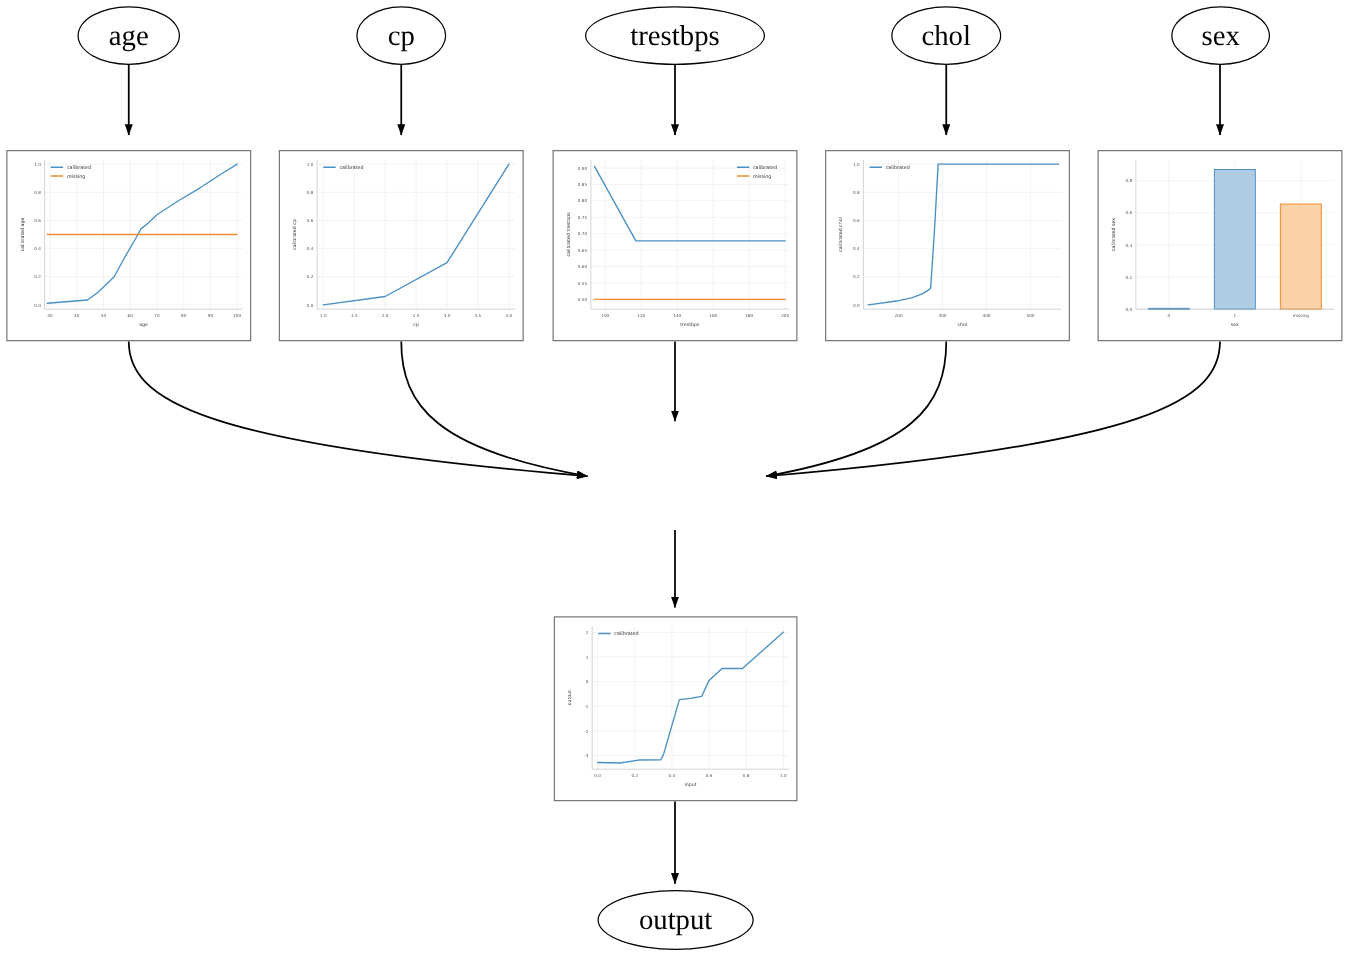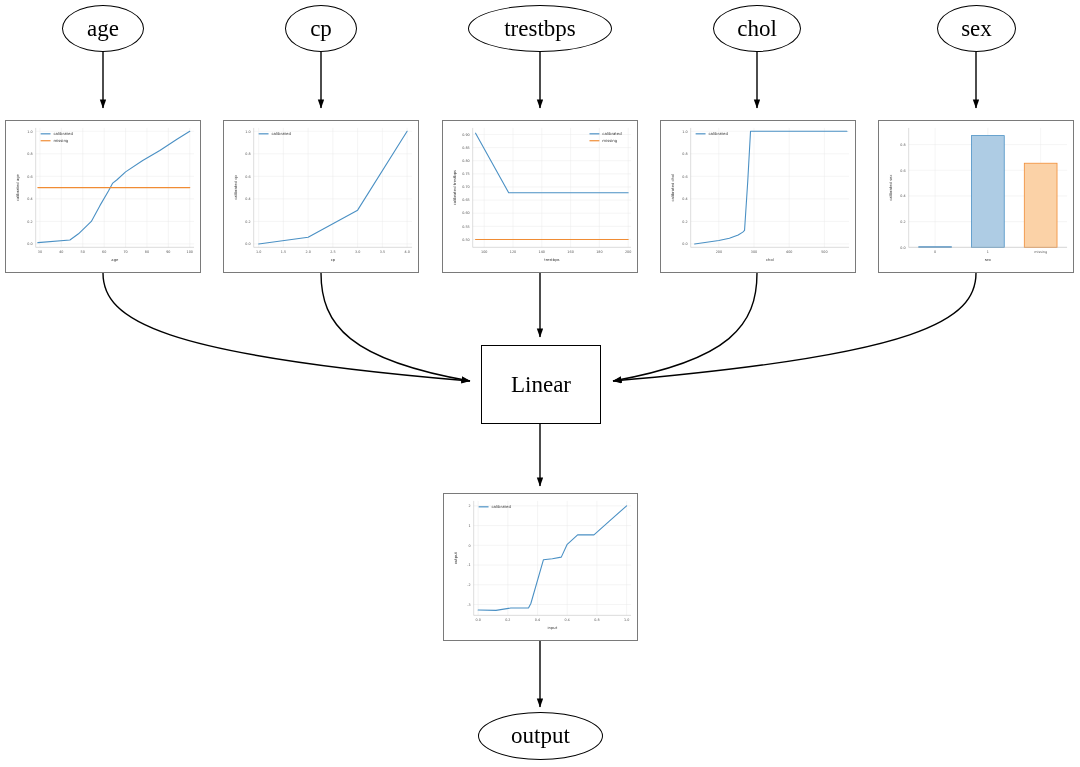--- a/index.html
+++ b/index.html
@@ -127,23 +127,20 @@
   <div class="node-ellipse" style="left:468px; top:5px; width:144px; height:47px; font-size:23px;">
     <span>trestbps</span>
   </div>
   <div class="node-ellipse" style="left:713px; top:5px; width:88px; height:47px; font-size:23px;">
     <span>chol</span>
   </div>
   <div class="node-ellipse" style="left:937px; top:5px; width:79px; height:47px; font-size:23px;">
     <span>sex</span>
   </div>
 
-  <div class="node-box" style="left:481px; top:345px; width:120px; height:79px; font-size:23px;">
-    <span>Linear</span>
-  </div>
 
   <div class="node-ellipse" style="left:478px; top:712px; width:125px; height:48px; font-size:23px;">
     <span>output</span>
   </div>
 
   <div class="panel" style="left:5px; top:120px; width:196px; height:153px;">
     <svg class="plot-svg" viewBox="0 0 196 153" preserveAspectRatio="none">
         <rect x="30" y="7" width="160" height="121" class="plotbg"></rect>
         <line x1="30" y1="124.5754716981132" x2="190" y2="124.5754716981132" class="gridline"></line>
         <line x1="30" y1="101.74528301886792" x2="190" y2="101.74528301886792" class="gridline"></line>

